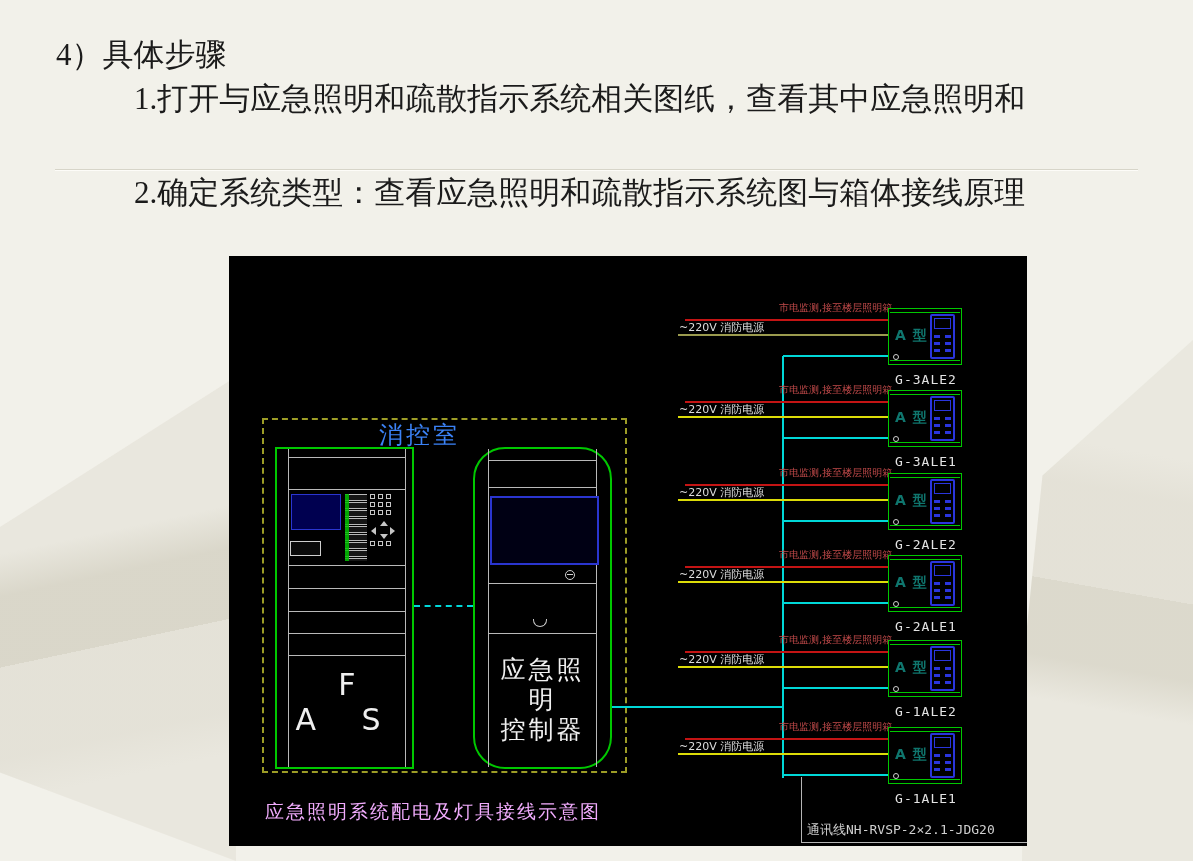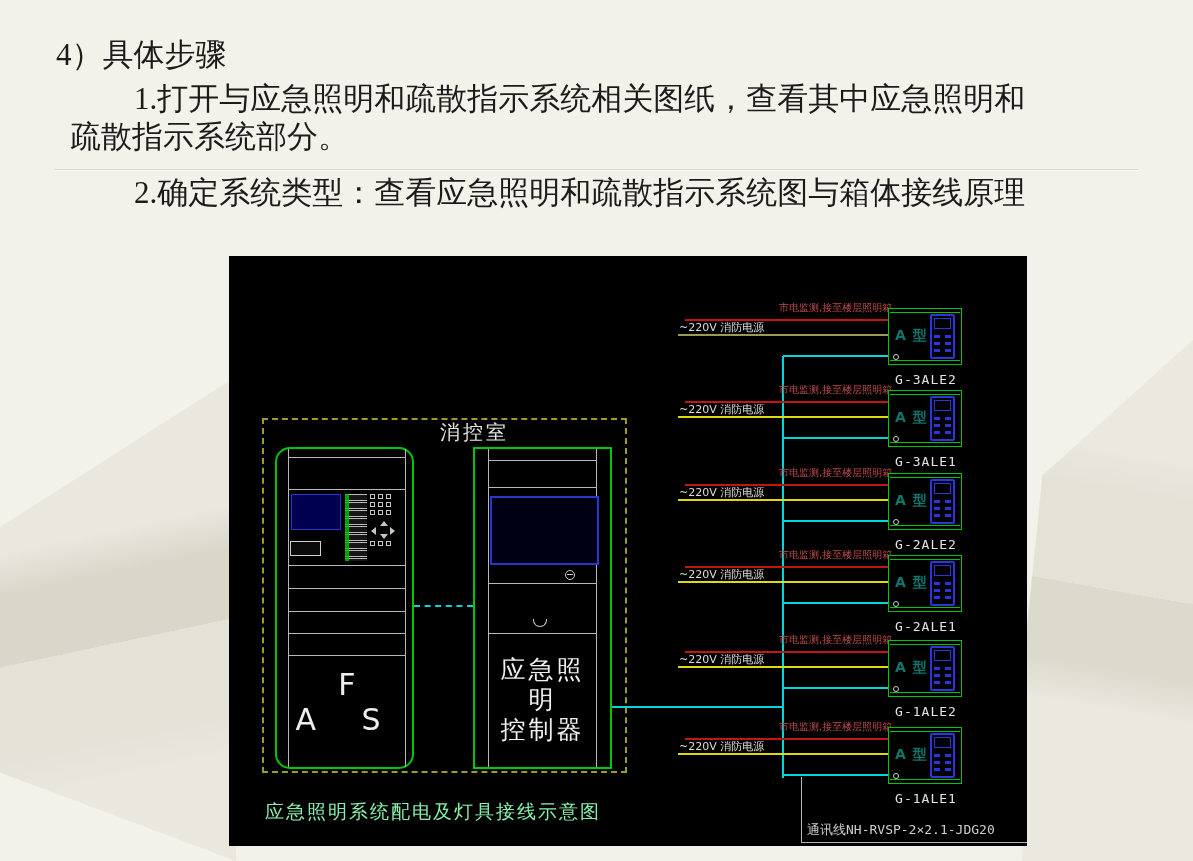--- a/index.html
+++ b/index.html
@@ -24,24 +24,24 @@
   .para .indent{padding-left:64px;}
   .p1{top:80px;}
   .p2{top:174px;}
   .divider{position:absolute;left:55px;top:169px;width:1083px;height:2px;z-index:2;
     background:linear-gradient(180deg,#d7d5c9 0 1px,#fdfcf8 1px 2px);}
   
   .canvas{position:absolute;left:229px;top:256px;width:798px;height:590px;background:#000;z-index:2;
           font-family:"DejaVu Sans","Liberation Sans",sans-serif;}
   .canvas *{position:absolute;box-sizing:border-box;}
   .room{left:33px;top:162px;width:365px;height:355px;border:2px dashed #9c9c26;}
-  .room-label{left:150px;top:163px;width:130px;text-align:right;font-size:20px;color:#e5e5e5;letter-spacing:3px;}
+  .room-label{left:150px;top:163px;width:130px;text-align:left;font-size:24px;color:#3b82f6;letter-spacing:3px;}
   .cab{border:2px solid #00c800;width:139px;height:322px;top:191px;}
-  .fas-cab{left:46px;border-radius:15px;}
-  .ctrl-cab{left:244px;}
+  .fas-cab{left:46px;}
+  .ctrl-cab{left:244px;border-radius:32px;}
   .cab .inner{left:11px;right:6px;top:0;bottom:0;border-left:1px solid #b9b9b9;border-right:1px solid #b9b9b9;}
   .ctrl-cab .inner{left:13px;right:13px;}
   .hline{height:1px;background:#b9b9b9;}
   .fas-cab .hline,.ctrl-cab .hline{left:11px;right:6px;}
   .ctrl-cab .hline{left:13px;right:13px;}
   .fh1{top:8px;} .fh2{top:40px;} .fh3{top:116px;} .fh4{top:139px;} .fh5{top:162px;} .fh6{top:184px;} .fh7{top:206px;}
   .ch1{top:11px;} .ch2{top:38px;} .ch3{top:134px;} .ch4{top:184px;}
   
   .fscreen{left:14px;top:45px;width:50px;height:36px;background:#000050;border:1px solid #2a35d0;}
   .fgray{left:13px;top:92px;width:31px;height:15px;border:1px solid #cfcfcf;background:#0a0a0a;}
@@ -67,21 +67,21 @@
   .handle{left:58px;top:170px;width:14px;height:8px;border:1px solid #c8c8c8;border-top:none;border-radius:0 0 8px 8px;}
   .ctrl-label{left:13px;right:13px;top:206px;text-align:center;font-size:25px;line-height:30px;
     color:#f0f0f0;letter-spacing:3px;}
   
   .dash-link{left:185px;top:349px;width:59px;height:0;border-top:2px dashed #00d8d8;}
   .comm-h{left:383px;top:450px;width:171px;height:2px;background:#00d8d8;}
   .trunk{left:553px;top:100px;width:2px;height:422px;background:#00d8d8;}
   .leader-v{left:572px;top:521px;width:1px;height:66px;background:#b5b5b5;}
   .leader-h{left:572px;top:586px;width:226px;height:1px;background:#b5b5b5;}
   .comm-label{left:578px;top:565px;font-size:13px;color:#cfcfcf;font-family:"DejaVu Sans Mono",monospace;white-space:nowrap;}
-  .diag-title{left:36px;top:543px;font-size:19px;color:#86efac;letter-spacing:2px;text-align:center;}
+  .diag-title{left:36px;top:543px;font-size:19px;color:#f0abfc;letter-spacing:2px;text-align:center;}
   
   .unit{left:0;top:0;width:798px;height:0;overflow:visible;}
   .u0{top:52px;} .u1{top:134px;} .u2{top:217px;} .u3{top:299px;} .u4{top:384px;} .u5{top:471px;}
   .mains-label{left:550px;top:-7px;width:112px;text-align:center;font-size:10px;color:#c24a4a;white-space:nowrap;}
   .wire{height:2px;}
   .wire.red{left:456px;top:11px;width:203px;background:#c41414;}
   .wire.yellow{left:449px;top:26px;width:210px;background:#dcdc08;}
   .u0 .wire.yellow{background:#9b9b4e;}
   .wire.branch{left:554px;top:47px;width:105px;background:#00d8d8;}
   .power-label{left:450px;top:12px;font-size:11px;color:#dcdcdc;white-space:nowrap;}
@@ -101,21 +101,20 @@
 <body>
 
 <div class="slide">
   <div class="deco deco-left"></div>
   <div class="deco deco-right"></div>
 
   <div class="heading">4）具体步骤</div>
 
   <div class="para p1">
     <div class="line indent">1.打开与应急照明和疏散指示系统相关图纸，查看其中应急照明和</div>
-    <div class="line">疏散指示系统部分。</div>
   </div>
 
   <div class="divider"></div>
 
   <div class="para p2">
     <div class="line indent">2.确定系统类型：查看应急照明和疏散指示系统图与箱体接线原理</div>
   </div>
 
   <div class="canvas">
 

